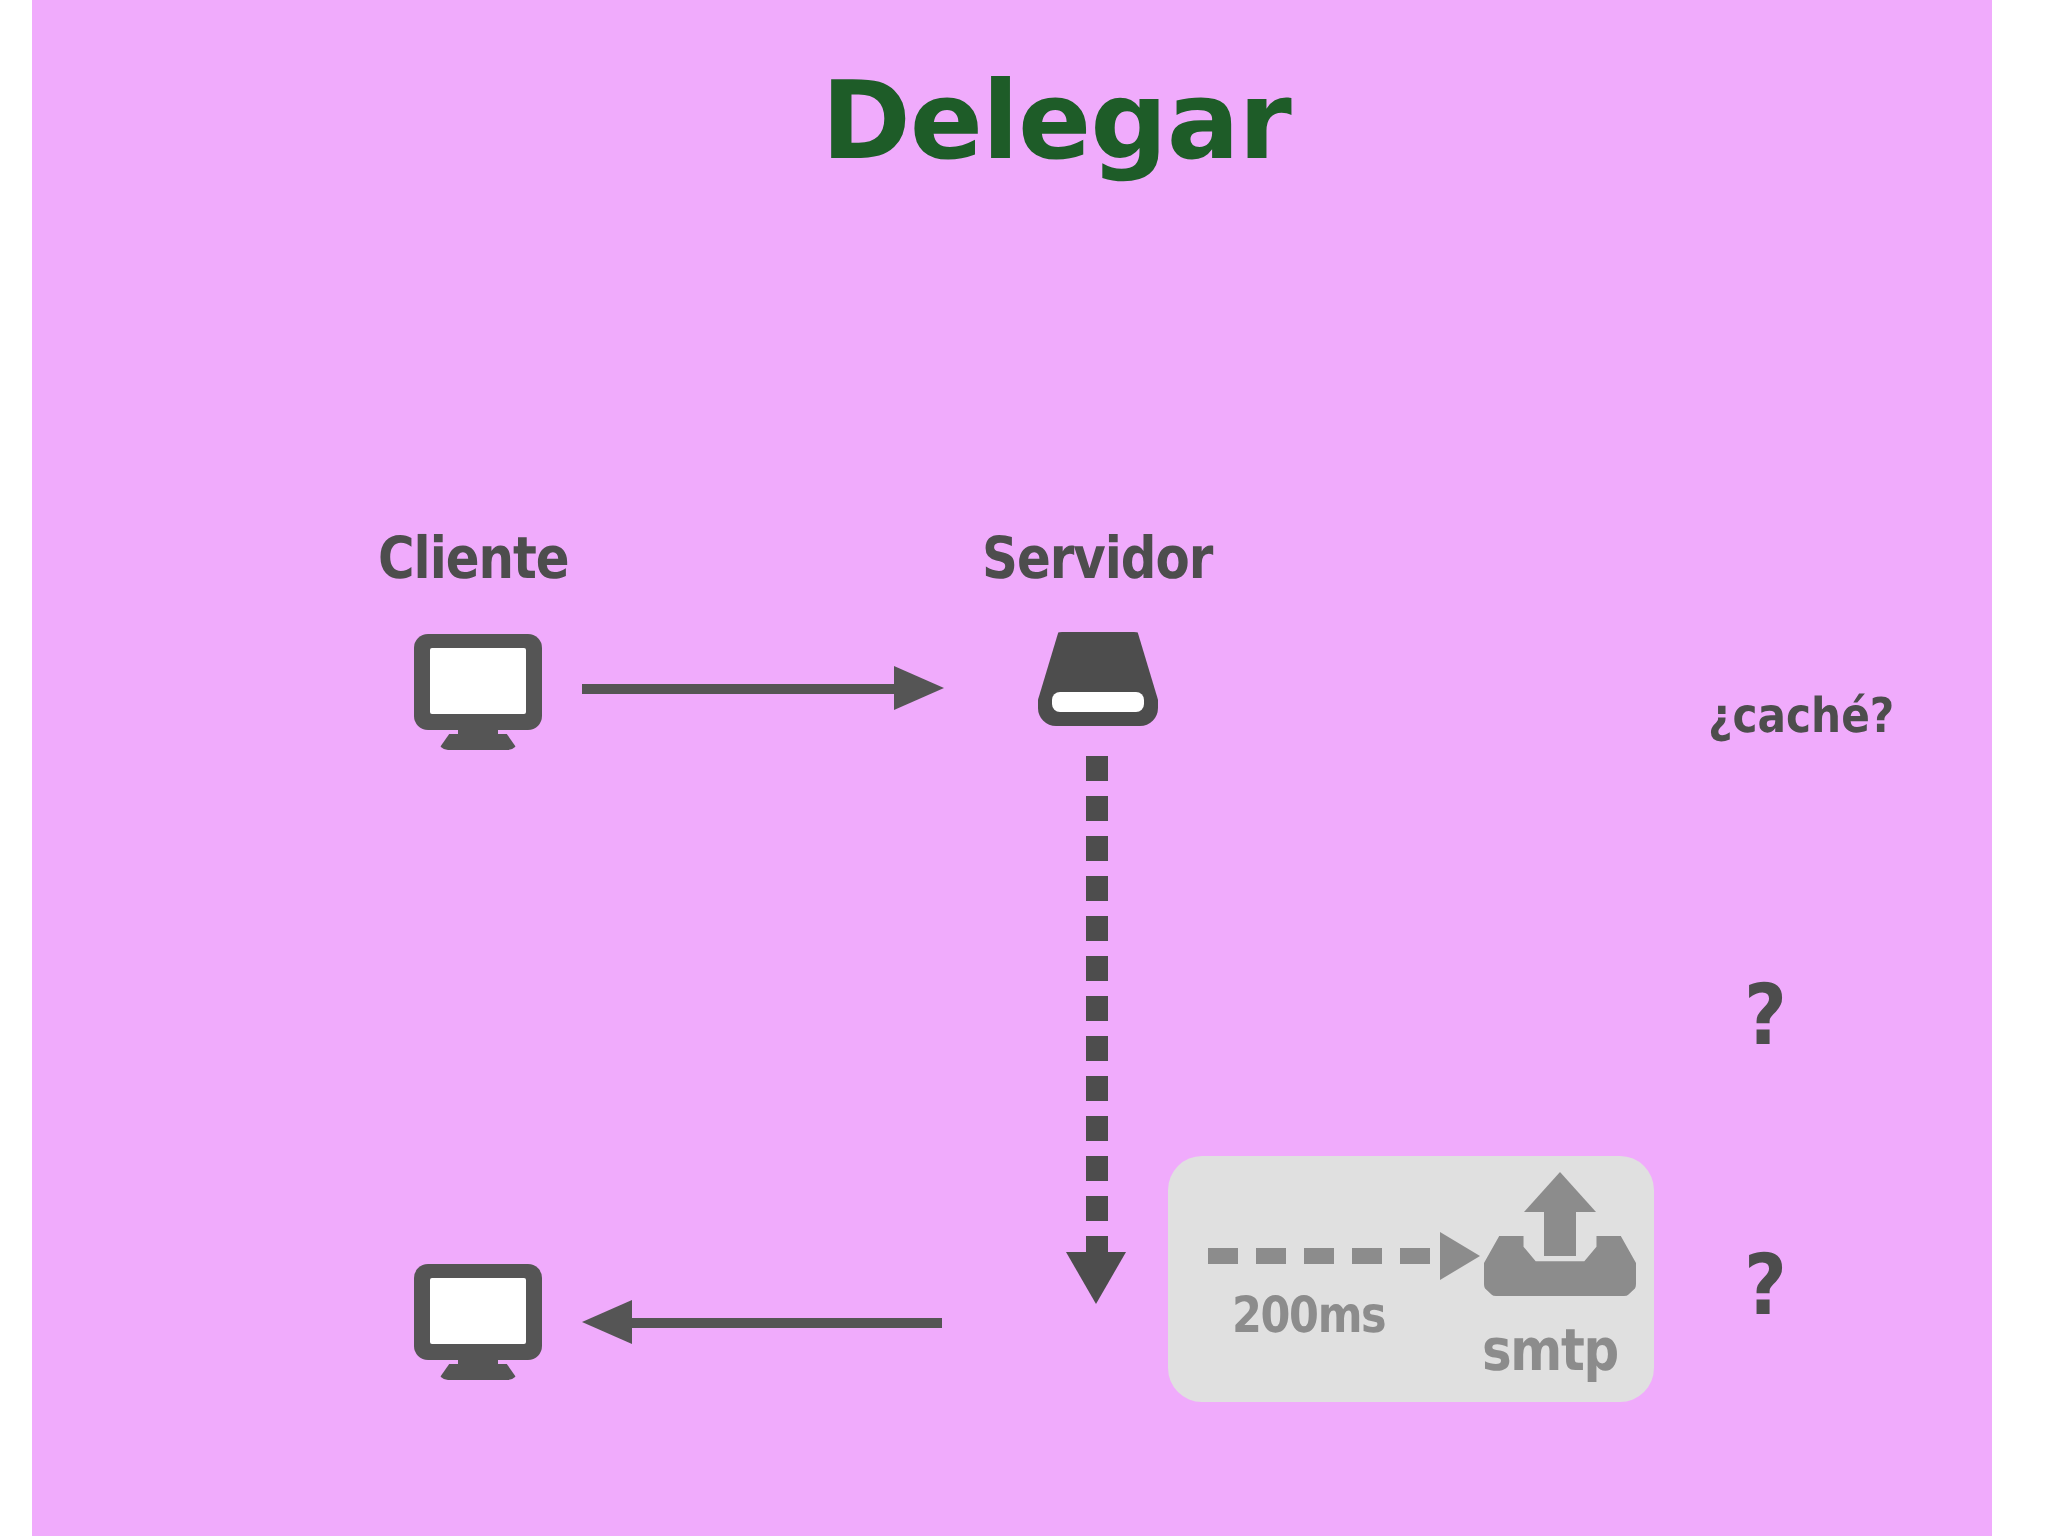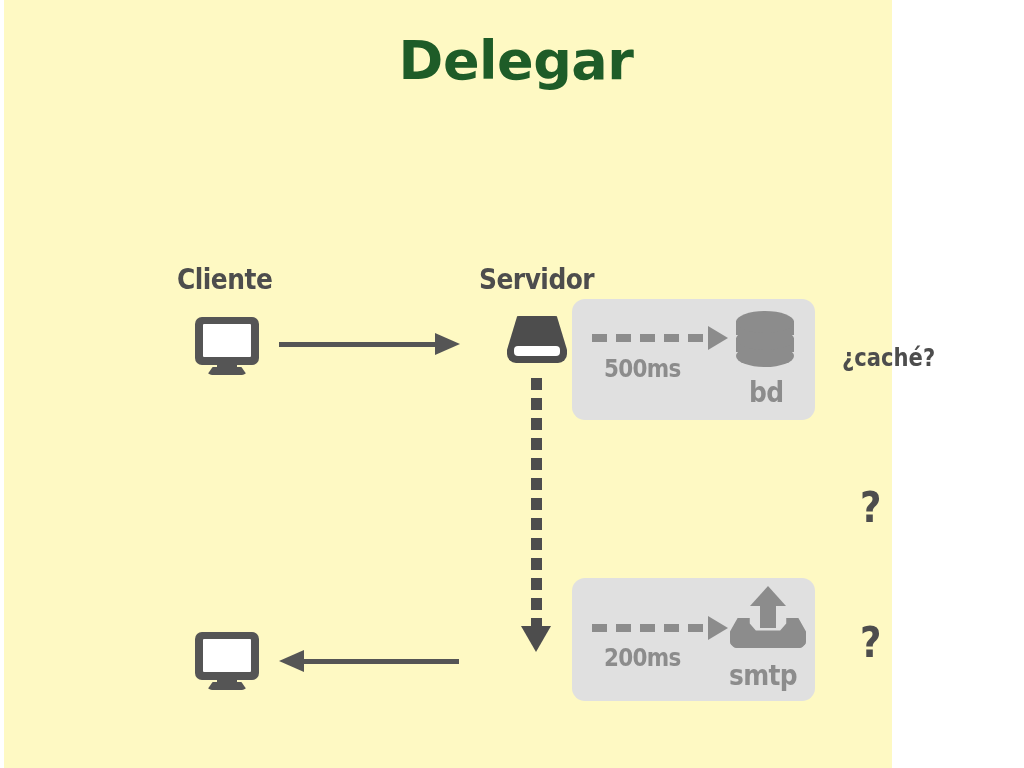--- a/index.html
+++ b/index.html
@@ -12,24 +12,24 @@
     width: 1024px;
     height: 768px;
     position: relative;
     overflow: hidden;
     font-family: "DejaVu Sans", sans-serif;
     -webkit-font-smoothing: antialiased;
   }
 
   .slide {
     position: absolute;
-    left: 4px; top: 0;
-    width: 888px;
+    left: 16px; top: 0;
+    width: 980px;
     height: 768px;
-    background: #fef9c3;
+    background: #f0abfc;
   }
 
   
   .title {
     position: absolute;
     left: 0;
     top: 31px;
     width: 1024px;
     text-align: center;
     font-family: "DejaVu Sans", sans-serif;
@@ -187,21 +187,21 @@
   }
 
   
   .panel {
     position: absolute;
     background: #e0e0e0;
     border-radius: 13px;
   }
   .panel-1 { left: 568px; top: 299px; width: 243px; height: 121px; }
   .panel-2 { left: 568px; top: 449px; width: 243px; height: 113px; }
-  .panel-3 { left: 568px; top: 578px; width: 243px; height: 123px; }
+  .panel-3 { left: 568px; top: 578px; width: 243px; height: 123px; border-radius: 17px; }
 
   
   .hdash {
     position: absolute;
     height: 8px;
     background-image: linear-gradient(90deg, #8c8c8c 63%, rgba(255,255,255,0) 0%);
     background-size: 24px 8px;
     background-repeat: repeat-x;
   }
   .hdash-head {
@@ -406,33 +406,20 @@
     <div class="screen"></div>
     <div class="neck"></div>
     <div class="base"></div>
   </div>
 
   <div class="solid-arrow arrow-left">
     <div class="shaft"></div>
     <div class="head"></div>
   </div>
 
-  <div class="panel panel-1">
-    <div class="hdash p1-dash"></div>
-    <div class="hdash-head p1-head"></div>
-    <div class="lat p1-lat">500ms</div>
-    <div class="db-icon">
-      <div class="layer l3"></div>
-      <div class="cap2"></div>
-      <div class="layer l2"></div>
-      <div class="cap"></div>
-      <div class="layer l1"></div>
-    </div>
-    <div class="svc p1-svc">bd</div>
-  </div>
 
 
   <div class="panel panel-3">
     <div class="hdash p3-dash"></div>
     <div class="hdash-head p3-head"></div>
     <div class="lat p3-lat">200ms</div>
     <div class="smtp-icon">
       <div class="tray"></div>
       <div class="arrow-shaft"></div>
       <div class="arrow-head"></div>

